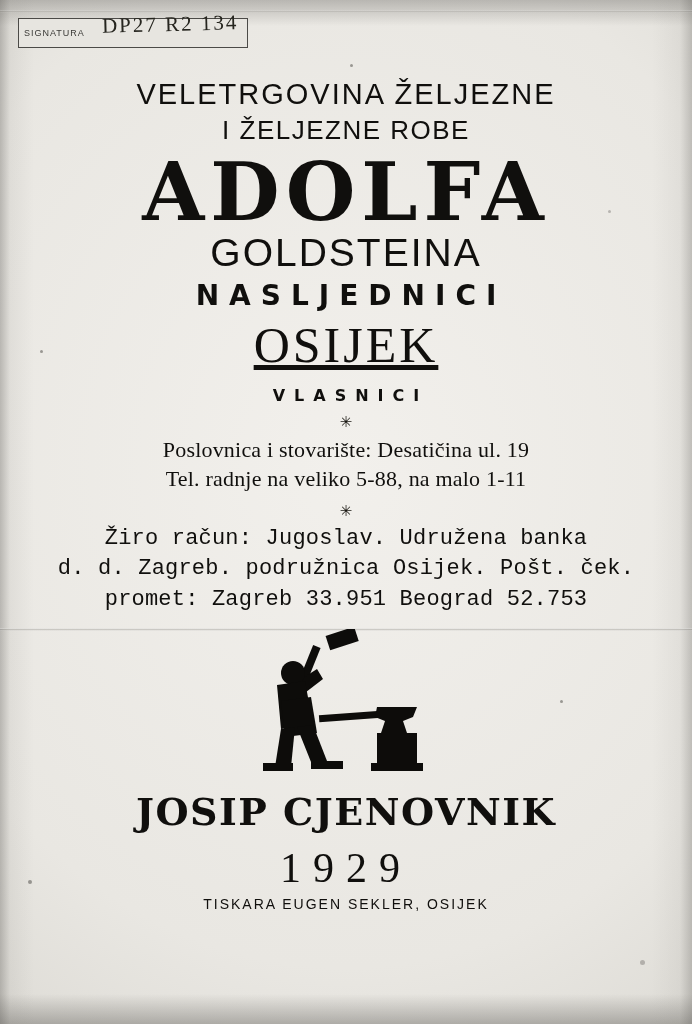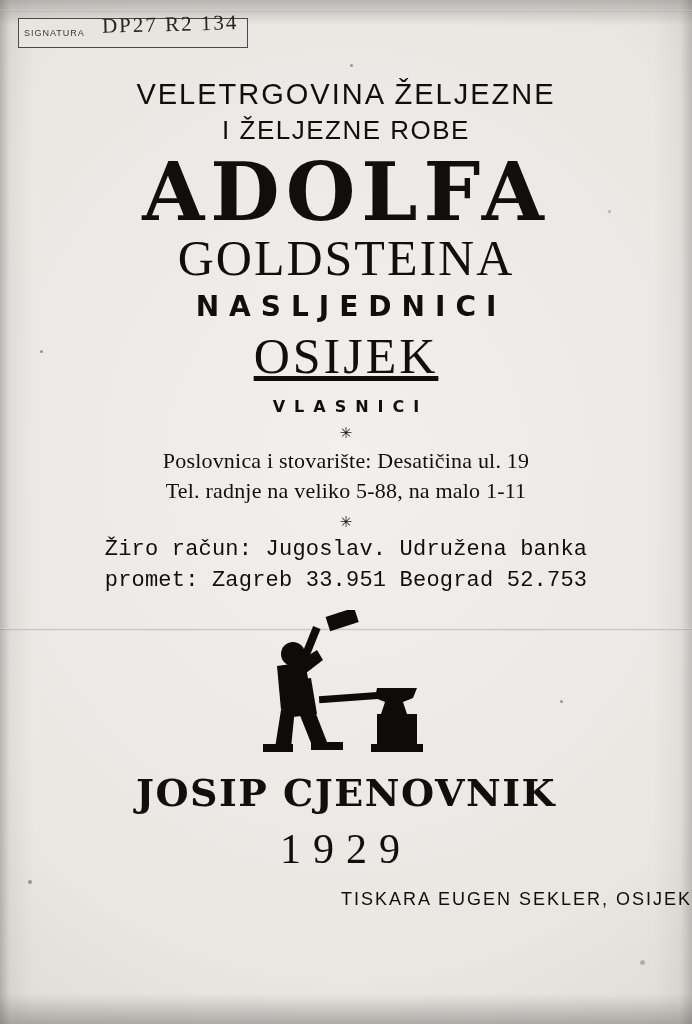--- a/index.html
+++ b/index.html
@@ -103,23 +103,23 @@
   }
   .adolfa {
     font-family: "DejaVu Serif", serif;
     font-weight: 700;
     font-size: 80px;
     letter-spacing: 6px;
     line-height: 0.98;
     margin-top: 6px;
   }
   .goldsteina {
-    font-family: Liberation Serif, serif;
-    font-weight: 400;
-    font-size: 50px;
+    font-family: Liberation Sans, sans-serif;
+    font-weight: 400;
+    font-size: 39px;
     letter-spacing: 2px;
     line-height: 1.02;
     margin-top: 2px;
   }
   .nasljednici {
     font-family: "DejaVu Sans", sans-serif;
     font-weight: 700;
     font-size: 28px;
     letter-spacing: 10px;
     margin-top: 6px;
@@ -180,24 +180,23 @@
     margin-top: 6px;
   }
   .year {
     font-family: "Liberation Serif", serif;
     font-size: 42px;
     letter-spacing: 12px;
     margin-top: 10px;
   }
   .printer {
     font-family: "Liberation Sans", sans-serif;
-    font-size: 18px;
-    letter-spacing: 2px;
-    margin-top: 16px;
-    text-align: right;
+    font-size: 14px;
+    letter-spacing: 2px;
+    margin-top: 4px;
   }
 </style>
 </head>
 <body>
 
 <div id="page">
   <div id="paper"></div>
 
   <div class="fold f2"></div>
   <div class="fold f1"></div>
@@ -225,20 +224,21 @@
     <div class="vlasnici">VLASNICI</div>
 
     <div class="aster">✳</div>
 
     <div class="addr-line">Poslovnica i stovarište: Desatičina ul. 19</div>
     <div class="addr-line">Tel. radnje na veliko 5-88, na malo 1-11</div>
 
     <div class="aster">✳</div>
 
     <div class="bank-line">Žiro račun: Jugoslav. Udružena banka</div>
+    <div class="bank-line">d. d. Zagreb. podružnica Osijek. Pošt. ček.</div>
     <div class="bank-line">promet: Zagreb 33.951 Beograd 52.753</div>
 
     <svg id="emblem" viewBox="0 0 230 150">
       <g fill="#0d0c0a">
 
         <rect x="96" y="2" width="30" height="15" transform="rotate(-18 111 9)"></rect>
 
         <rect x="74" y="16" width="8" height="42" transform="rotate(22 78 37)"></rect>
 
         <path d="M58 58 L86 40 L92 50 L66 70 Z"></path>

